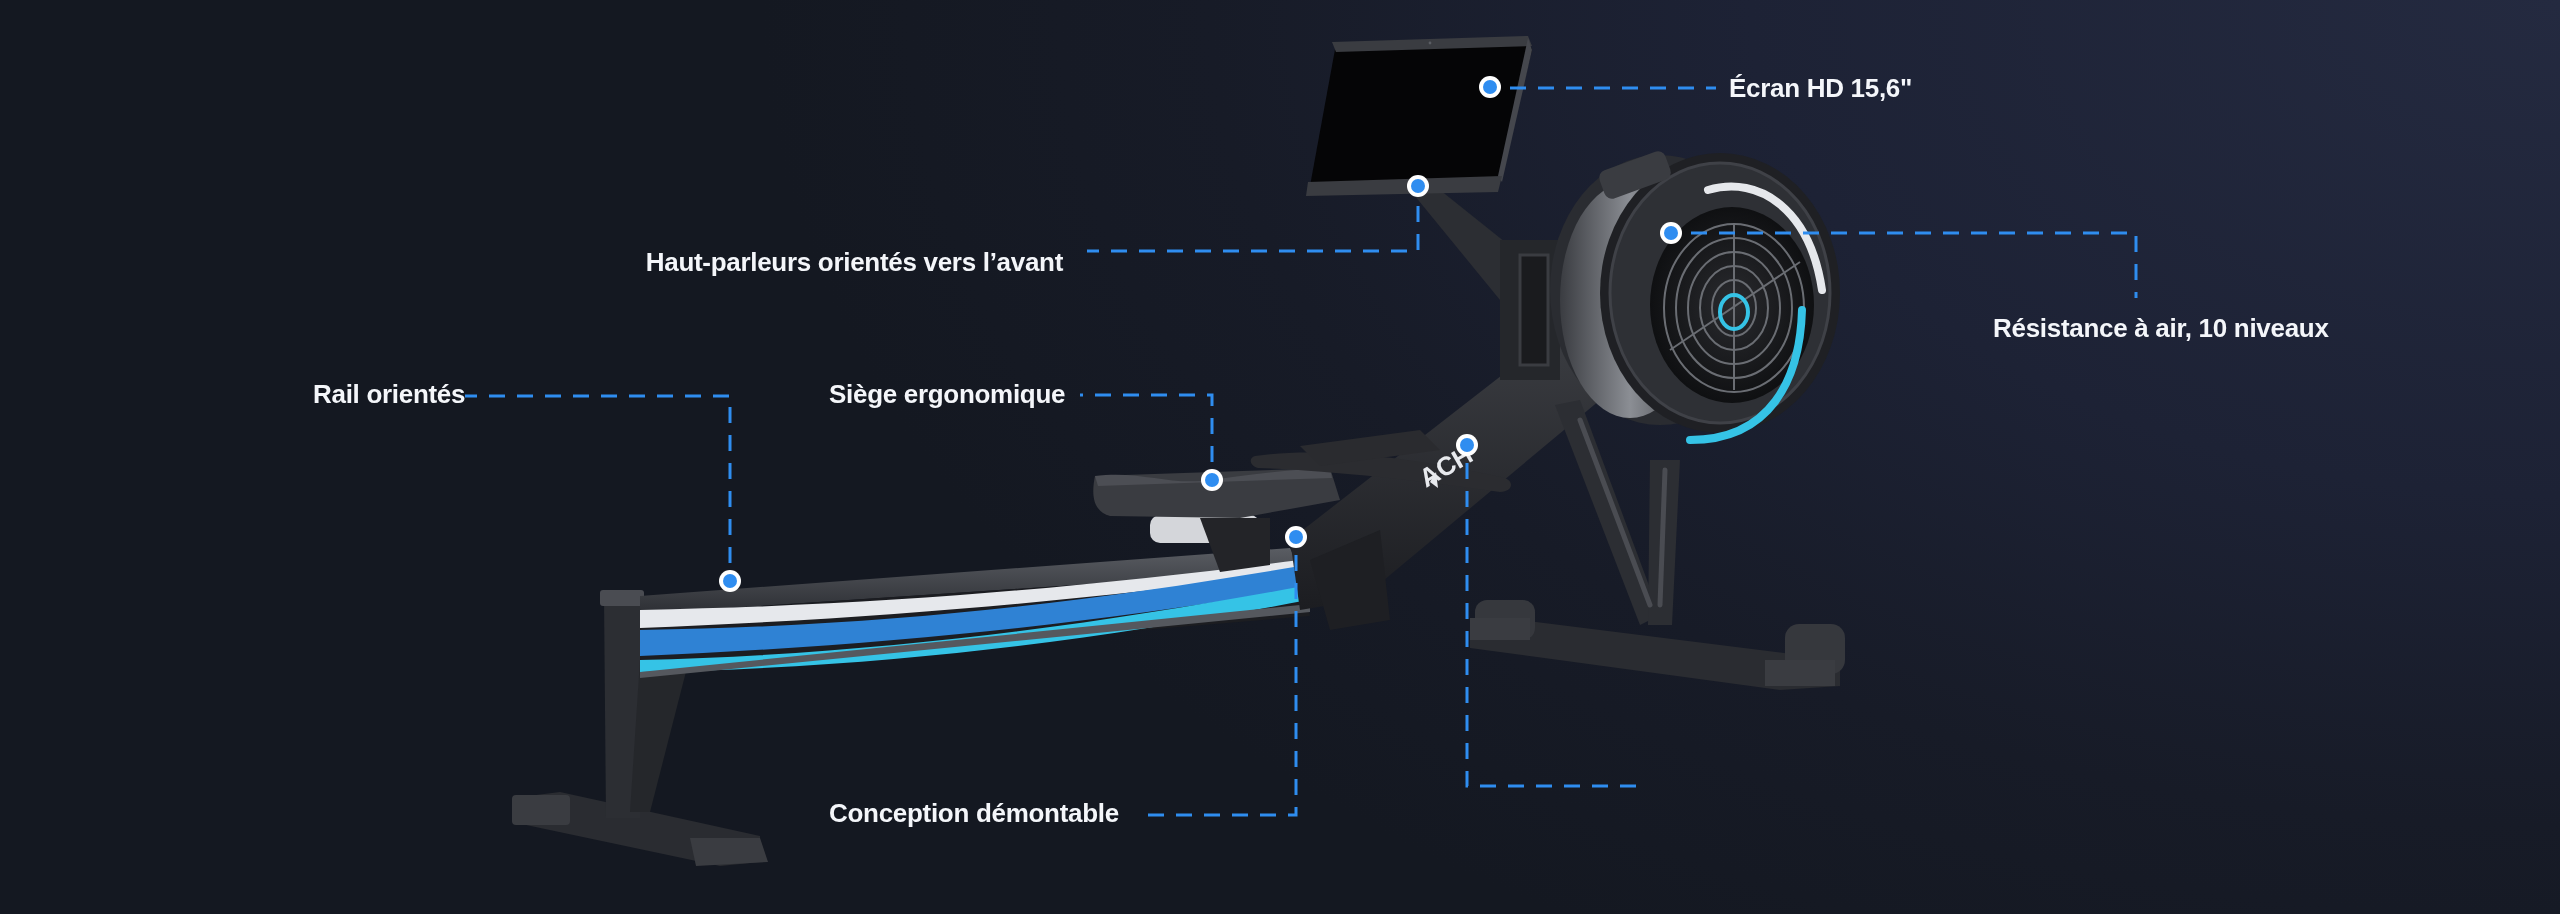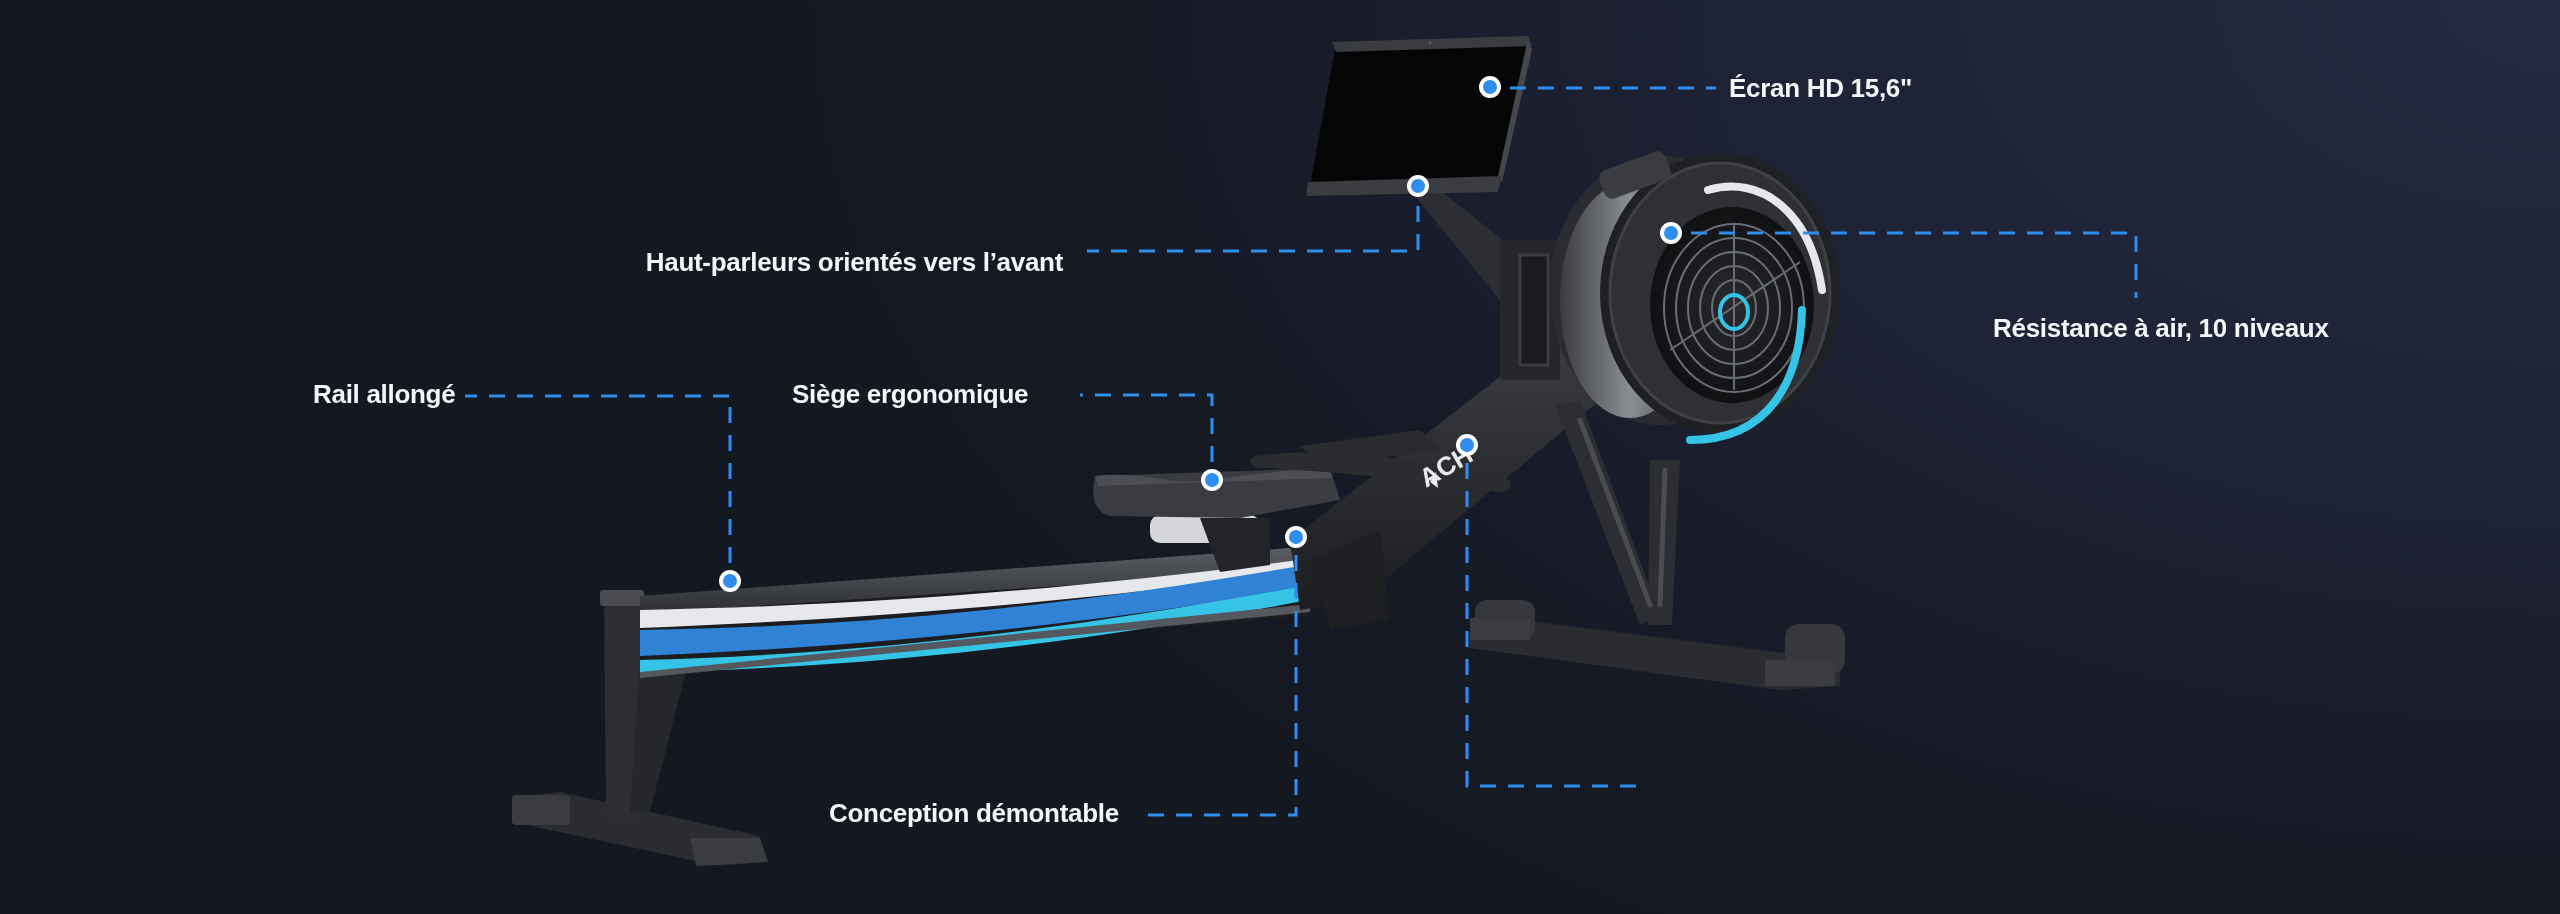--- a/index.html
+++ b/index.html
@@ -166,17 +166,17 @@
   <div class="hotspot" style="left:1418px; top:186px;"></div>
   <div class="hotspot" style="left:1671px; top:233px;"></div>
   <div class="hotspot" style="left:730px; top:581px;"></div>
   <div class="hotspot" style="left:1212px; top:480px;"></div>
   <div class="hotspot" style="left:1296px; top:537px;"></div>
   <div class="hotspot" style="left:1467px; top:445px;"></div>
 
   <div class="label" style="left:1729px; top:88px;">Écran HD 15,6"</div>
   <div class="label right" style="right:1497px; top:262px;">Haut-parleurs orientés vers l’avant</div>
   <div class="label" style="left:1969px; top:328px;margin-left:24px;">Résistance à air, 10 niveaux</div>
-  <div class="label" style="left:313px; top:394px;">Rail allongé</div>
-  <div class="label" style="left:792px; top:394px;">Siège ergonomique</div>
+  <div class="label" style="left:313px; top:394px;">Rail orientés</div>
+  <div class="label" style="left:829px; top:394px;">Siège ergonomique</div>
   <div class="label" style="left:829px; top:813px;text-align:center;">Conception démontable</div>
 
 </div>
 
 </body></html>

